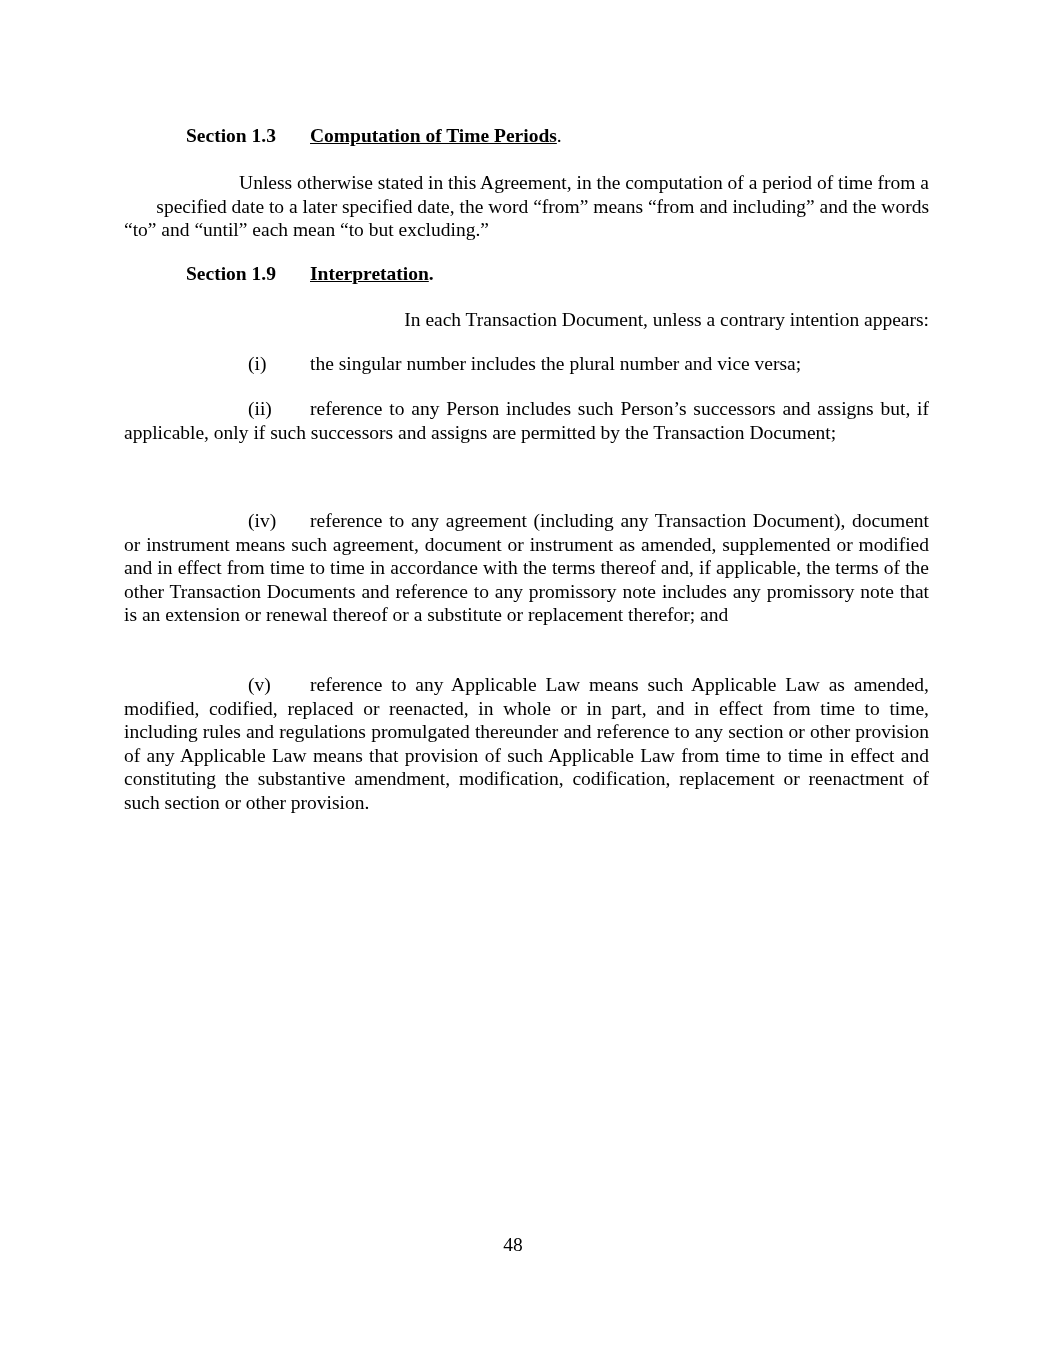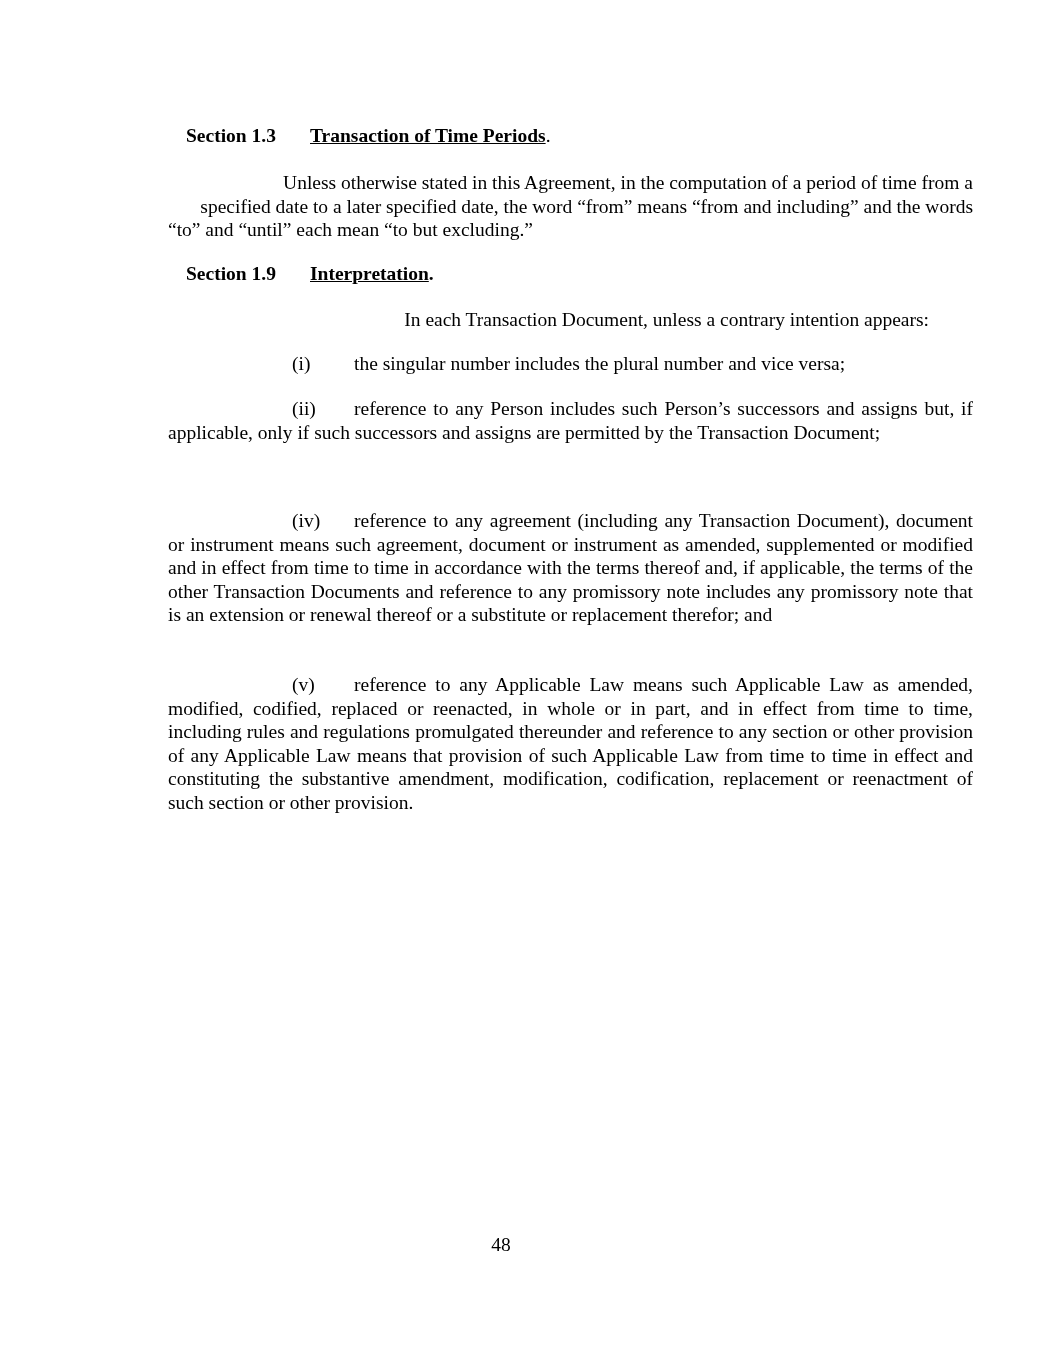--- a/index.html
+++ b/index.html
@@ -3,33 +3,33 @@
 <meta charset="utf-8">
 <style>
   html, body { margin: 0; padding: 0; background: #ffffff; }
   body { width: 1055px; height: 1365px; position: relative; overflow: hidden;
          font-family: "Liberation Serif", serif; color: #000; font-size: 19.5px; }
   .page { position: absolute; left: 0; top: 0; width: 1055px; height: 1365px; }
   .block { position: absolute; left: 124px; width: 805px; line-height: 23.6px; }
   .heading { position: absolute; left: 186px; font-weight: bold; white-space: nowrap; }
   .heading .num { display: inline-block; width: 124px; }
   .heading .ttl { text-decoration: underline; }
-  .just { text-align: justify; text-align-last: left; margin-left: 44px; }
+  .just { text-align: justify; text-align-last: left; }
   .indent1 { text-indent: 62px; text-align: right; }
   .indent2 { text-indent: 124px; }
   .mark { display: inline-block; width: 62px; text-indent: 0; }
-  .pagenum { position: absolute; left: 0; width: 1002px; text-align: center; top: 1234px; }
+  .pagenum { position: absolute; left: 0; width: 1002px; text-align: center; top: 1234px; padding-left: 12px; }
 </style>
 </head>
 <body>
 
 <div class="page">
 
   <div class="heading" style="top:125px;">
-    <span class="num">Section 1.3</span><span class="ttl">Transaction of Time Periods</span><span style="font-weight:normal">.</span>
+    <span class="num">Section 1.3</span><span class="ttl">Computation of Time Periods</span><span style="font-weight:normal">.</span>
   </div>
 
   <div class="block just indent1" style="top:171px;">Unless otherwise stated in this Agreement, in the computation of a period of time from a specified date to a later specified date, the word “from” means “from and including” and the words “to” and “until” each mean “to but excluding.”</div>
 
   <div class="heading" style="top:263px;">
     <span class="num">Section 1.9</span><span class="ttl">Interpretation</span><span>.</span>
   </div>
 
   <div class="block indent1" style="top:308px;">In each Transaction Document, unless a contrary intention appears:</div>
 

